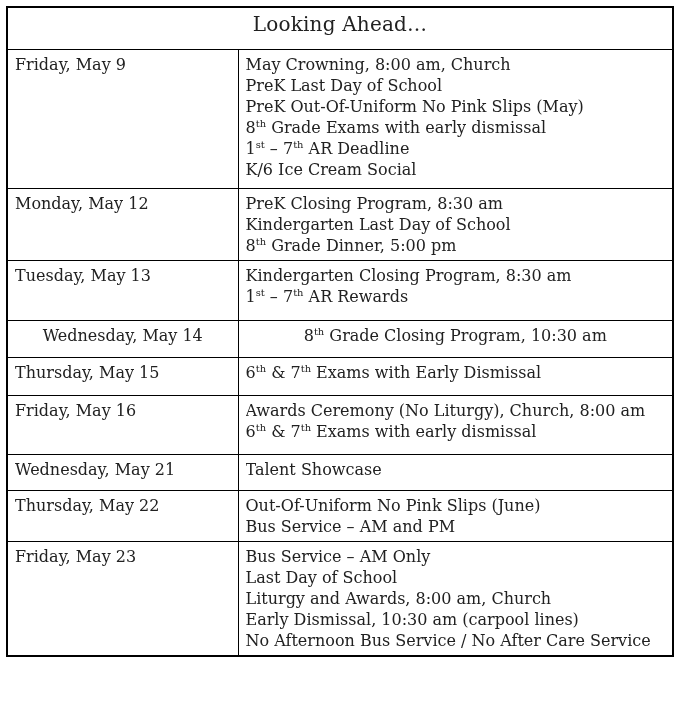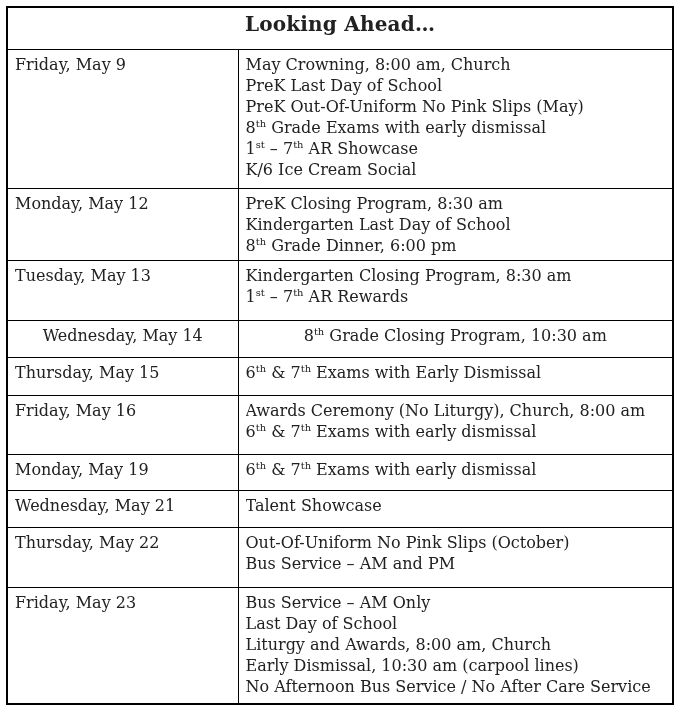--- a/index.html
+++ b/index.html
@@ -30,21 +30,21 @@
   table.schedule th,
   table.schedule td{
     border:1px solid var(--border);
     vertical-align:top;
     padding:4px 7px;
   }
   th.title-cell{
     text-align:center;
     font-size:20px;
     line-height:24px;
-    font-weight:bold;
+    font-weight:normal;
     padding-top:7px;
     letter-spacing:0.2px;
     margin-top:39px;
   }
   thead tr{height:42px;}
   col.date-col{width:231px;}
   tbody tr:nth-child(1){height:139px;}
   tbody tr:nth-child(2){height:71px;}
   tbody tr:nth-child(3){height:60px;}
   tbody tr:nth-child(4){height:37px;text-align:center;}
@@ -79,30 +79,30 @@
       </tr>
     </thead>
     <tbody data-name="table-body">
         <tr data-name="table-row">
           <td data-name="date-cell">Friday, May 9</td>
           <td data-name="events-cell">
             <div data-name="event-line"><span>May Crowning, 8:00 am, Church</span></div>
             <div data-name="event-line"><span>PreK Last Day of School</span></div>
             <div data-name="event-line"><span>PreK Out-Of-Uniform No Pink Slips (May)</span></div>
             <div data-name="event-line"><span>8</span><sup>th</sup><span> Grade Exams with early dismissal</span></div>
-            <div data-name="event-line"><span>1</span><sup>st</sup><span> – 7</span><sup>th</sup><span> AR Showcase</span></div>
+            <div data-name="event-line"><span>1</span><sup>st</sup><span> – 7</span><sup>th</sup><span> AR Deadline</span></div>
             <div data-name="event-line"><span>K/6 Ice Cream Social</span></div>
           </td>
         </tr>
         <tr data-name="table-row">
           <td data-name="date-cell">Monday, May 12</td>
           <td data-name="events-cell">
             <div data-name="event-line"><span>PreK Closing Program, 8:30 am</span></div>
             <div data-name="event-line"><span>Kindergarten Last Day of School</span></div>
-            <div data-name="event-line"><span>8</span><sup>th</sup><span> Grade Dinner, 6:00 pm</span></div>
+            <div data-name="event-line"><span>8</span><sup>th</sup><span> Grade Dinner, 5:00 pm</span></div>
           </td>
         </tr>
         <tr data-name="table-row">
           <td data-name="date-cell">Tuesday, May 13</td>
           <td data-name="events-cell">
             <div data-name="event-line"><span>Kindergarten Closing Program, 8:30 am</span></div>
             <div data-name="event-line"><span>1</span><sup>st</sup><span> – 7</span><sup>th</sup><span> AR Rewards</span></div>
           </td>
         </tr>
         <tr data-name="table-row">
@@ -118,35 +118,29 @@
           </td>
         </tr>
         <tr data-name="table-row">
           <td data-name="date-cell">Friday, May 16</td>
           <td data-name="events-cell">
             <div data-name="event-line"><span>Awards Ceremony (No Liturgy), Church, 8:00 am</span></div>
             <div data-name="event-line"><span>6</span><sup>th</sup><span> &amp; 7</span><sup>th</sup><span> Exams with early dismissal</span></div>
           </td>
         </tr>
         <tr data-name="table-row">
-          <td data-name="date-cell">Monday, May 19</td>
-          <td data-name="events-cell">
-            <div data-name="event-line"><span>6</span><sup>th</sup><span> &amp; 7</span><sup>th</sup><span> Exams with early dismissal</span></div>
-          </td>
-        </tr>
-        <tr data-name="table-row">
           <td data-name="date-cell">Wednesday, May 21</td>
           <td data-name="events-cell">
             <div data-name="event-line"><span>Talent Showcase</span></div>
           </td>
         </tr>
         <tr data-name="table-row">
           <td data-name="date-cell">Thursday, May 22</td>
           <td data-name="events-cell">
-            <div data-name="event-line"><span>Out-Of-Uniform No Pink Slips (October)</span></div>
+            <div data-name="event-line"><span>Out-Of-Uniform No Pink Slips (June)</span></div>
             <div data-name="event-line"><span>Bus Service – AM and PM</span></div>
           </td>
         </tr>
         <tr data-name="table-row">
           <td data-name="date-cell">Friday, May 23</td>
           <td data-name="events-cell">
             <div data-name="event-line"><span>Bus Service – AM Only</span></div>
             <div data-name="event-line"><span>Last Day of School</span></div>
             <div data-name="event-line"><span>Liturgy and Awards, 8:00 am, Church</span></div>
             <div data-name="event-line"><span>Early Dismissal, 10:30 am (carpool lines)</span></div>

